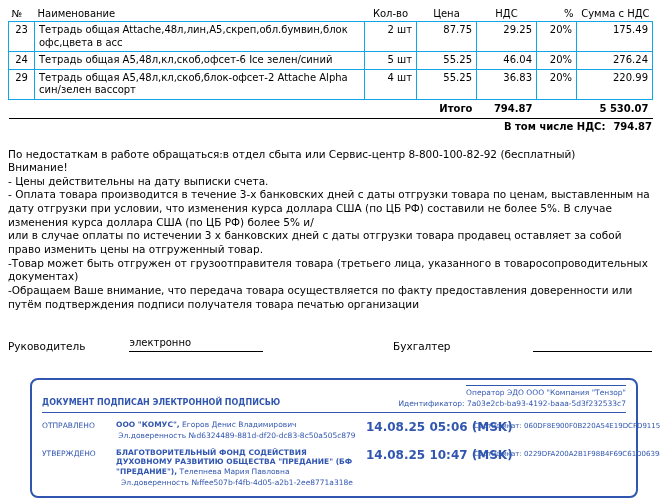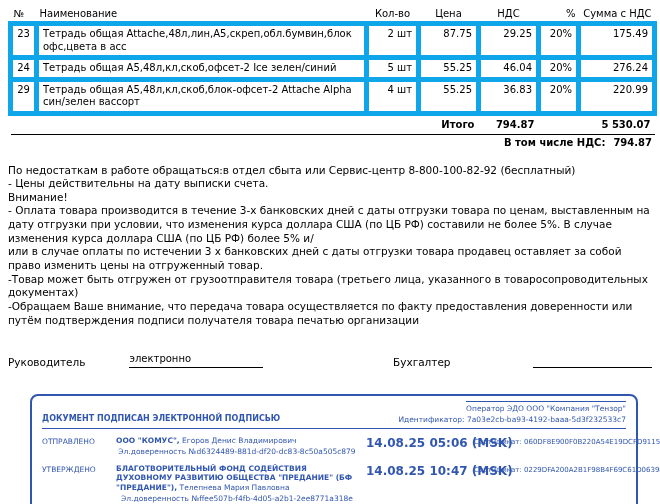--- a/index.html
+++ b/index.html
@@ -7,21 +7,21 @@
   body {
     width:660px; height:504px; overflow:hidden;
     font-family:"DejaVu Sans","Liberation Sans",sans-serif;
     color:#000;
   }
   .page { padding:6px 8px 0 8px; }
 
   
   table.items { width:100%; border-collapse:collapse; font-size:10px; table-layout:fixed; }
   .items th { font-weight:normal; padding:2px 3px; vertical-align:bottom; font-size:10px; }
-  .items tbody td { border:5px solid #0ea5e9; padding:2px 4px; vertical-align:top; line-height:1.25;margin-top:20px; }
+  .items tbody td { border:1px solid #0ea5e9; padding:2px 4px; vertical-align:top; line-height:1.25;margin-top:20px; }
   .items tfoot td { border:none; border-bottom:1px solid #000; font-weight:bold; padding:3px 4px 4px 4px; }
   .w-num{width:26px}.w-name{width:330px}.w-qty{width:52px}.w-price{width:60px}.w-vat{width:60px}.w-pct{width:40px}.w-total{width:76px}
   .ta-l{text-align:left}.ta-c{text-align:center}.ta-r{text-align:right}
 
   .pay-line { text-align:right; font-weight:bold; font-size:10.5px; margin-top:4px; }
   .pay-line .lbl { margin-right:6px; }
   .vat-line { text-align:right; font-weight:bold; font-size:10px; margin-top:2px; }
   .vat-line .lbl { margin-right:8px; }
 
   .notes { margin-top:16px; font-size:10.5px; line-height:1.3; }
@@ -77,21 +77,21 @@
         <td class="ta-c">23</td>
         <td class="ta-l">Тетрадь общая Attache,48л,лин,А5,скреп,обл.бумвин,блок офс,цвета в асс</td>
         <td class="ta-r">2 шт</td>
         <td class="ta-r">87.75</td>
         <td class="ta-r">29.25</td>
         <td class="ta-r">20%</td>
         <td class="ta-r">175.49</td>
       </tr>
       <tr>
         <td class="ta-c">24</td>
-        <td class="ta-l">Тетрадь общая А5,48л,кл,скоб,офсет-2 Ice зелен/синий</td>
+        <td class="ta-l">Тетрадь общая А5,48л,кл,скоб,офсет-6 Ice зелен/синий</td>
         <td class="ta-r">5 шт</td>
         <td class="ta-r">55.25</td>
         <td class="ta-r">46.04</td>
         <td class="ta-r">20%</td>
         <td class="ta-r">276.24</td>
       </tr>
       <tr>
         <td class="ta-c">29</td>
         <td class="ta-l">Тетрадь общая А5,48л,кл,скоб,блок-офсет-2 Attache Alpha син/зелен вассорт</td>
         <td class="ta-r">4 шт</td>
@@ -113,22 +113,22 @@
       </tr>
     </tfoot>
   </table>
 
   <div class="vat-line">
     <span class="lbl">В том числе НДС:</span><span>794.87</span>
   </div>
 
   <div class="notes">
     <div>По недостаткам в работе обращаться:в отдел сбыта или Сервис-центр 8-800-100-82-92 (бесплатный)</div>
+    <div>Внимание!</div>
     <div>- Цены действительны на дату выписки счета.</div>
-    <div>Внимание!</div>
     <div>- Оплата товара производится в течение 3-х банковских дней с даты отгрузки товара по ценам, выставленным на дату отгрузки при условии, что изменения курса доллара США (по ЦБ РФ) составили не более 5%. В случае изменения курса доллара США (по ЦБ РФ) более 5% и/</div>
     <div>или в случае оплаты по истечении 3 х банковских дней с даты отгрузки товара продавец оставляет за собой право изменить цены на отгруженный товар.</div>
     <div>-Товар может быть отгружен от грузоотправителя товара (третьего лица, указанного в товаросопроводительных документах)</div>
     <div>-Обращаем Ваше внимание, что передача товара осуществляется по факту предоставления доверенности или путём подтверждения подписи получателя товара печатью организации</div>
   </div>
 
   <div class="sig-row">
     <span class="sig-label">Руководитель</span>
     <div class="sig-line sig-line-1">
       <span>электронно</span>

